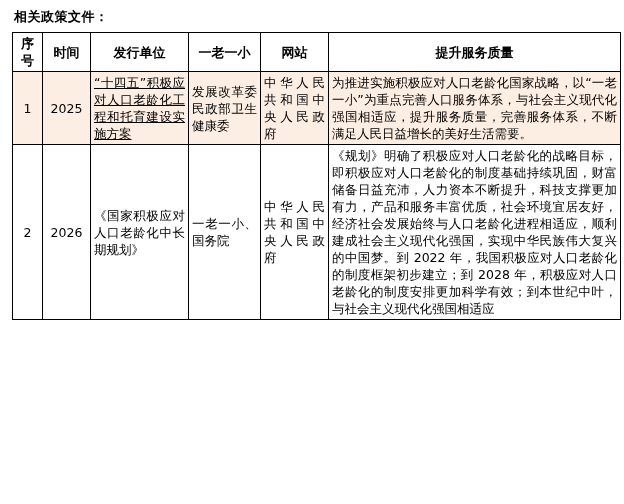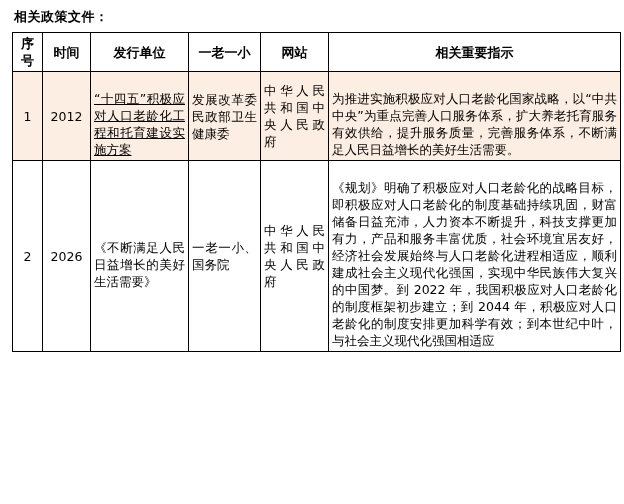--- a/index.html
+++ b/index.html
@@ -59,21 +59,20 @@
     text-align: justify;
     text-justify: inter-ideograph;
   }
   .row-highlight td {
     background: #fdeee3;
   }
   .cell-just {
     text-align: justify;
     text-justify: inter-ideograph;
     display: block;
-    margin-top: 16px;
   }
   .u {
     text-decoration: underline;
   }
   .unit-spread {
     display: block;
     text-align: justify;
     text-justify: inter-ideograph;
   }
 </style>
@@ -93,51 +92,51 @@
       <col class="col-site">
       <col class="col-desc">
     </colgroup>
     <thead>
       <tr>
         <th>序号</th>
         <th>时间</th>
         <th>发行单位</th>
         <th>一老一小</th>
         <th>网站</th>
-        <th>相关重要指示</th>
+        <th>提升服务质量</th>
       </tr>
     </thead>
     <tbody>
       <tr class="row-highlight">
         <td class="c-seq">1</td>
-        <td class="c-time">2012</td>
+        <td class="c-time">2025</td>
         <td class="c-name">
             <span class="cell-just u">“十四五”积极应对人口老龄化工程和托育建设实施方案</span>
           </td>
         <td class="c-unit">
             <span class="unit-spread">发展改革委民政部卫生健康委</span>
           </td>
         <td class="c-site">
             <span class="unit-spread">中华人民共和国中央人民政府</span>
           </td>
         <td class="c-desc">
-            <span class="cell-just">为推进实施积极应对人口老龄化国家战略，以“中共中央”为重点完善人口服务体系，扩大养老托育服务有效供给，提升服务质量，完善服务体系，不断满足人民日益增长的美好生活需要。</span>
+            <span class="cell-just">为推进实施积极应对人口老龄化国家战略，以“一老一小”为重点完善人口服务体系，与社会主义现代化强国相适应，提升服务质量，完善服务体系，不断满足人民日益增长的美好生活需要。</span>
           </td>
       </tr>
       <tr>
         <td class="c-seq">2</td>
         <td class="c-time">2026</td>
         <td class="c-name">
-            <span class="cell-just">《不断满足人民日益增长的美好生活需要》</span>
+            <span class="cell-just">《国家积极应对人口老龄化中长期规划》</span>
           </td>
         <td class="c-unit">
             <span class="unit-spread">一老一小、国务院</span>
           </td>
         <td class="c-site">
             <span class="unit-spread">中华人民共和国中央人民政府</span>
           </td>
         <td class="c-desc">
-            <span class="cell-just">《规划》明确了积极应对人口老龄化的战略目标，即积极应对人口老龄化的制度基础持续巩固，财富储备日益充沛，人力资本不断提升，科技支撑更加有力，产品和服务丰富优质，社会环境宜居友好，经济社会发展始终与人口老龄化进程相适应，顺利建成社会主义现代化强国，实现中华民族伟大复兴的中国梦。到 2022 年，我国积极应对人口老龄化的制度框架初步建立；到 2044 年，积极应对人口老龄化的制度安排更加科学有效；到本世纪中叶，与社会主义现代化强国相适应</span>
+            <span class="cell-just">《规划》明确了积极应对人口老龄化的战略目标，即积极应对人口老龄化的制度基础持续巩固，财富储备日益充沛，人力资本不断提升，科技支撑更加有力，产品和服务丰富优质，社会环境宜居友好，经济社会发展始终与人口老龄化进程相适应，顺利建成社会主义现代化强国，实现中华民族伟大复兴的中国梦。到 2022 年，我国积极应对人口老龄化的制度框架初步建立；到 2028 年，积极应对人口老龄化的制度安排更加科学有效；到本世纪中叶，与社会主义现代化强国相适应</span>
           </td>
       </tr>
     </tbody>
   </table>
 </div>
 
 </body></html>

